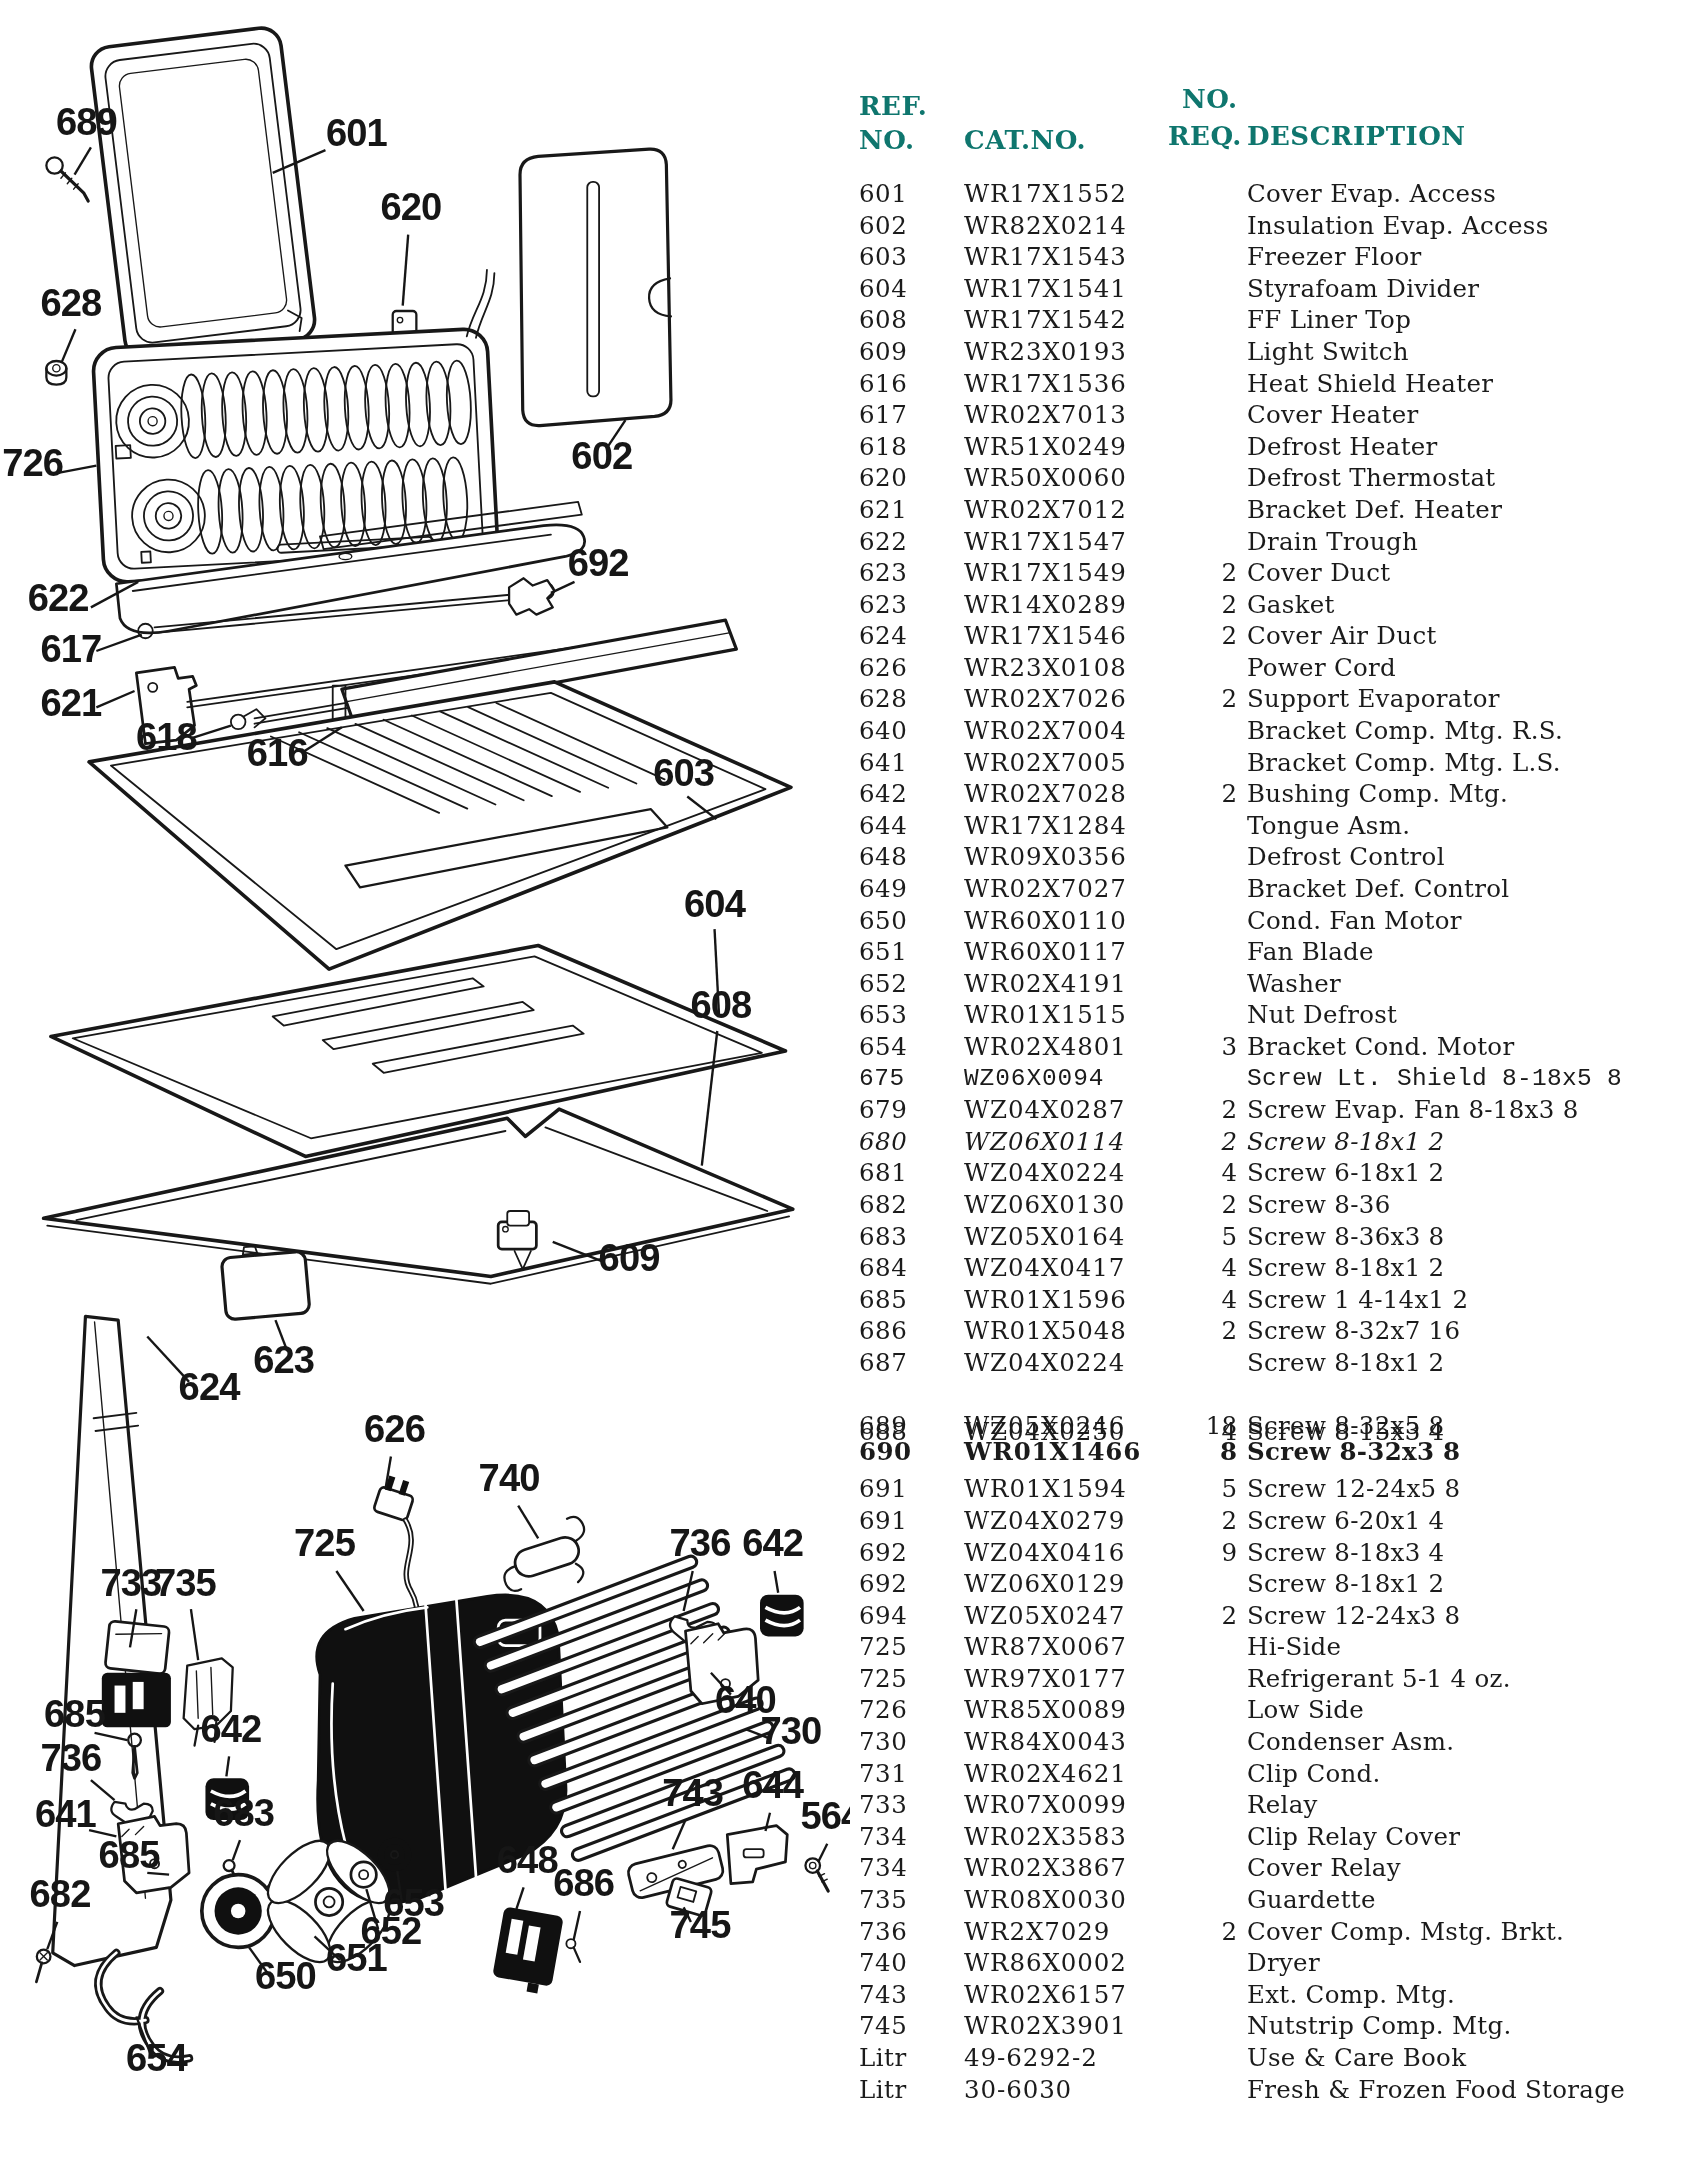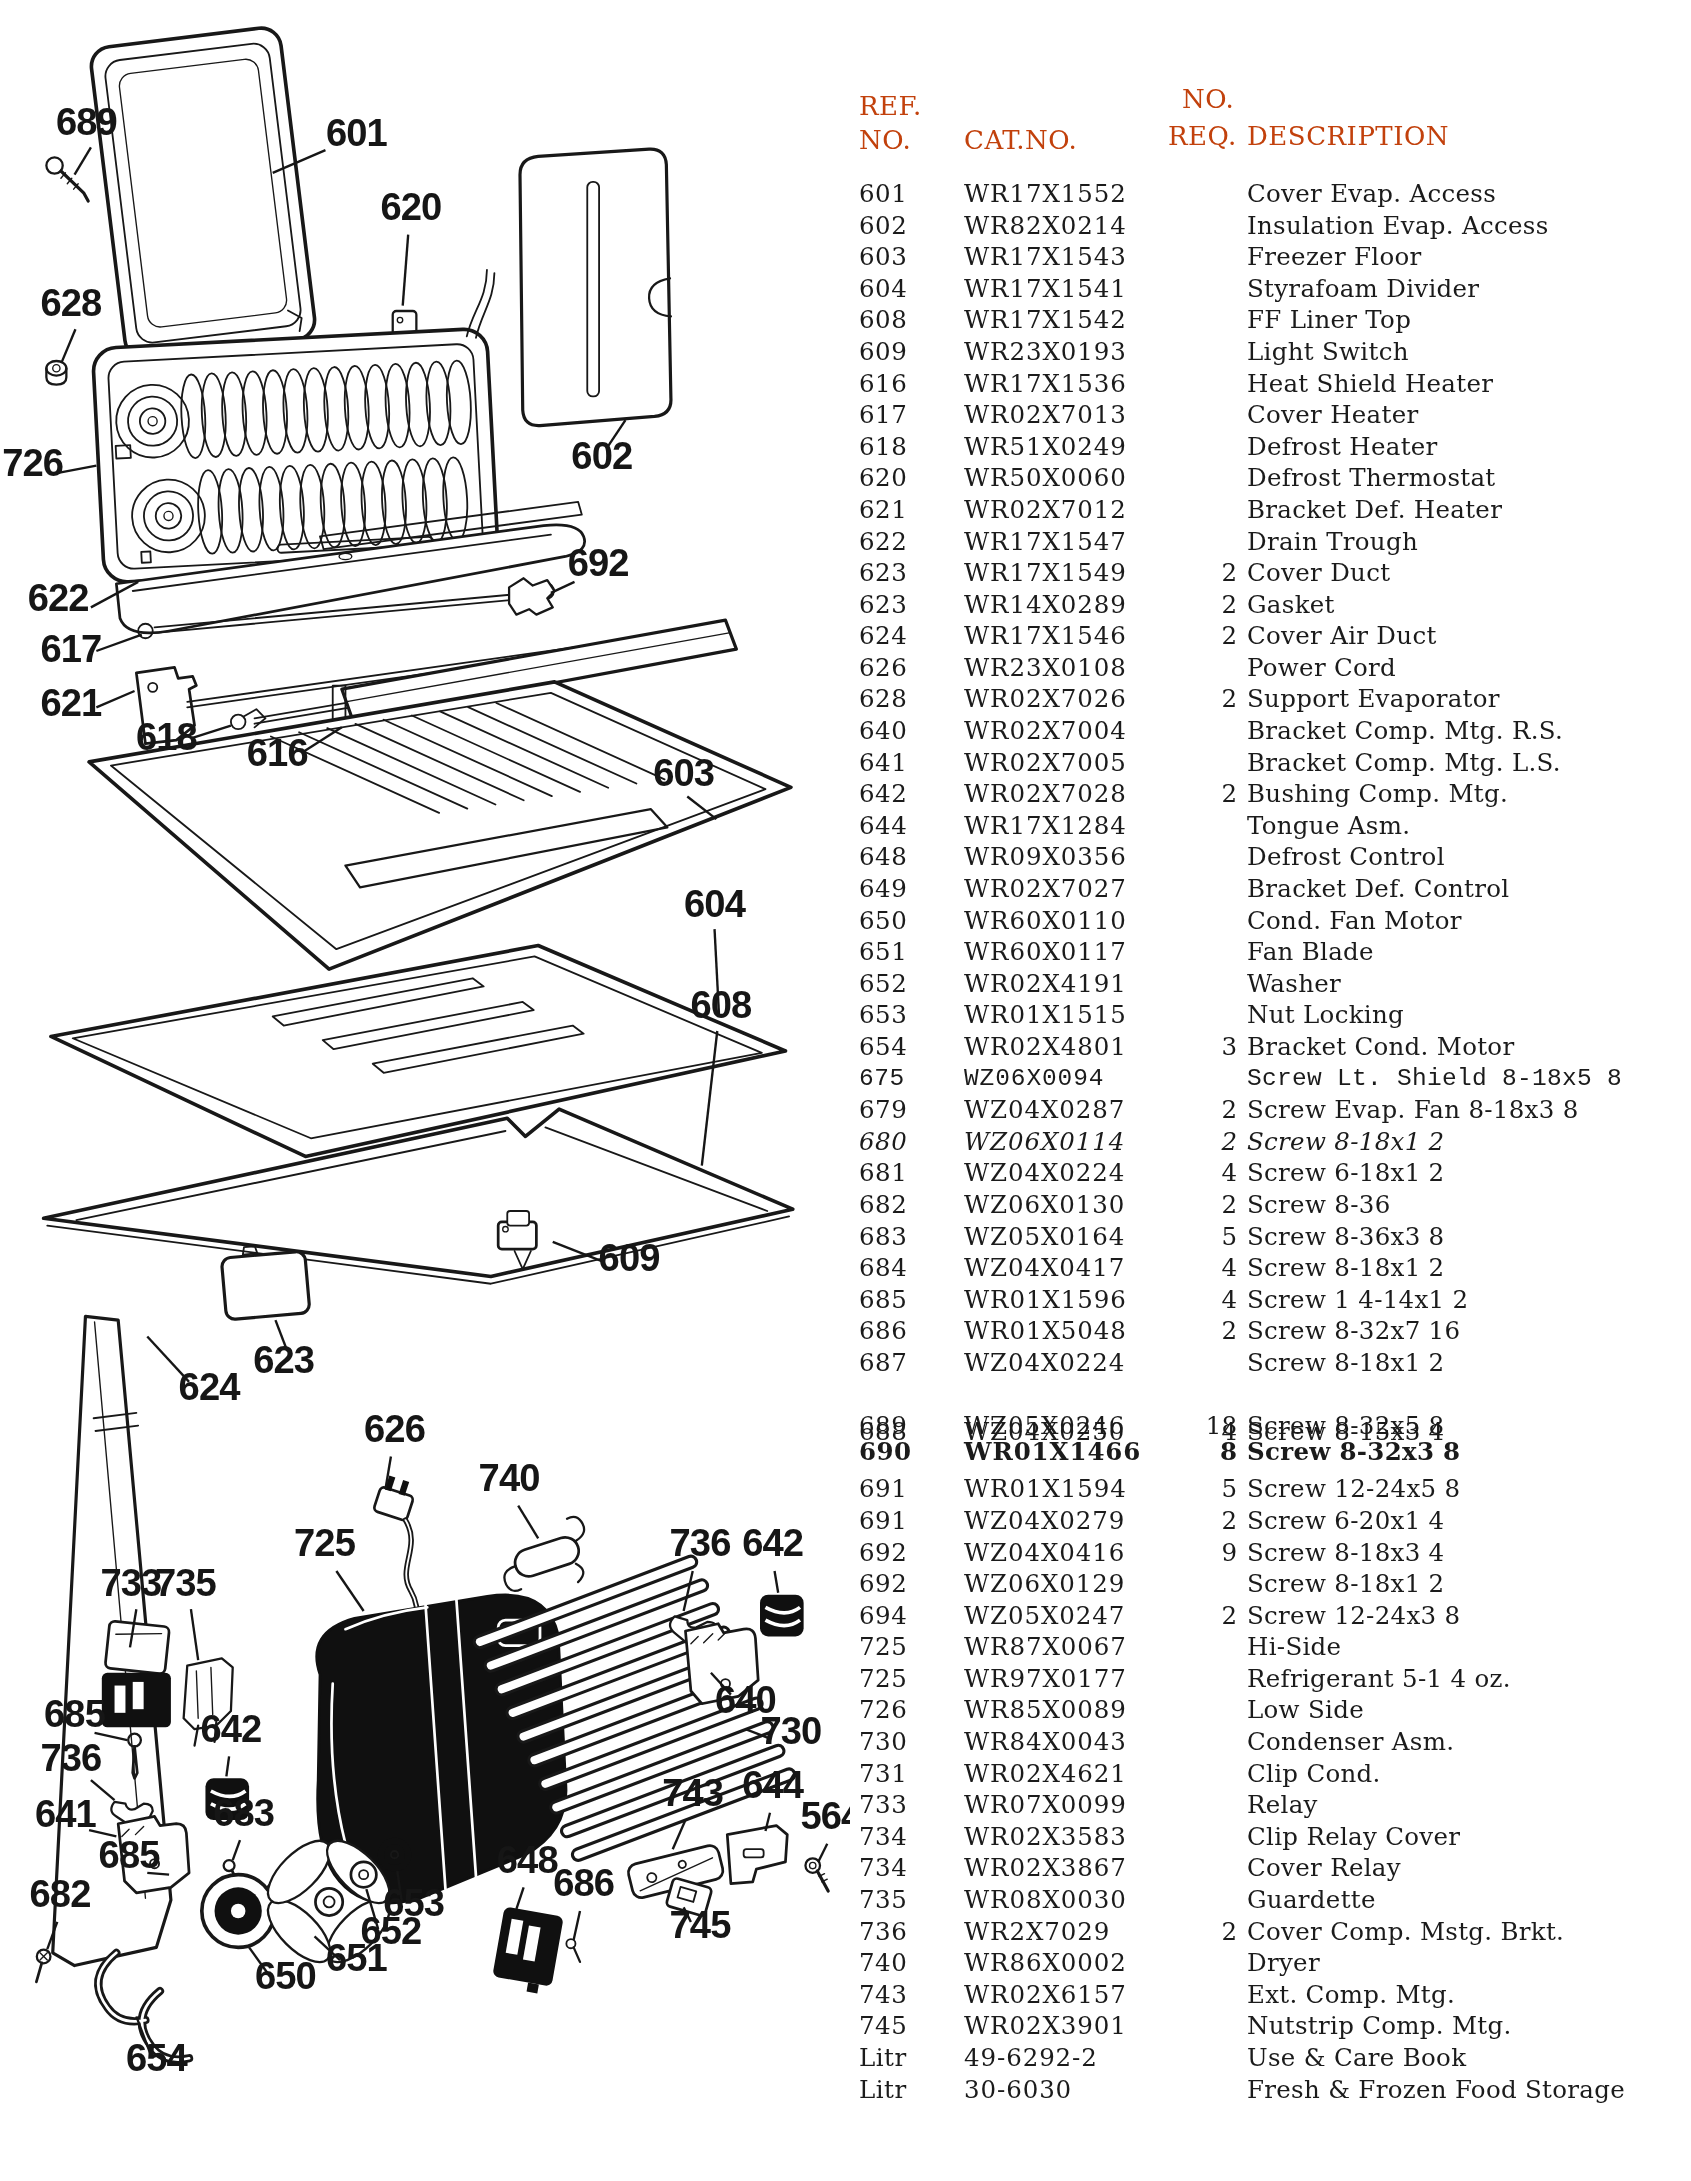--- a/index.html
+++ b/index.html
@@ -16,21 +16,21 @@
   .s2{stroke:#181818;stroke-width:2;fill:none;stroke-linecap:round;stroke-linejoin:round;}
   .s25{stroke:#181818;stroke-width:2.5;fill:none;stroke-linecap:round;stroke-linejoin:round;}
   .s3{stroke:#181818;stroke-width:3;fill:none;stroke-linecap:round;stroke-linejoin:round;}
   .s35{stroke:#181818;stroke-width:3.5;fill:none;stroke-linecap:round;stroke-linejoin:round;}
   .s4{stroke:#181818;stroke-width:4;fill:none;stroke-linecap:round;stroke-linejoin:round;}
   .fw{fill:#ffffff;}
   .fb{fill:#101010;}
   .wl{stroke:#ffffff;stroke-width:3;fill:none;stroke-linecap:round;}
   
   .parts-table{position:absolute;left:850px;top:0;width:842px;height:2182px;}
-  .hdr{position:absolute;font-weight:normal;font-size:26px;color:#c2410c;letter-spacing:0.5px;text-align:center;}
+  .hdr{position:absolute;font-weight:bold;font-size:26px;color:#0f766e;letter-spacing:0.5px;text-align:center;}
   .rows{position:absolute;left:0;top:178px;width:842px;}
   .prow{position:absolute;left:0;width:842px;height:32px;line-height:32px;font-size:24.5px;}
   .prow span{position:absolute;top:0;white-space:nowrap;}
   .c-ref{left:9px;width:91px;letter-spacing:0.5px;}
   .c-cat{left:114px;width:227px;letter-spacing:0.9px;}
   .c-req{left:336px;width:51px;text-align:right;}
   .c-desc{left:397px;width:441px;letter-spacing:0.3px;}
 </style>
 </head>
 <body>
@@ -731,21 +731,21 @@
         <div class="prow" style="top: 790px;">
           <span class="c-ref">652</span>
           <span class="c-cat">WR02X4191</span>
           <span class="c-req"></span>
           <span class="c-desc">Washer</span>
         </div>
         <div class="prow" style="top: 821px;">
           <span class="c-ref">653</span>
           <span class="c-cat">WR01X1515</span>
           <span class="c-req"></span>
-          <span class="c-desc">Nut Locking</span>
+          <span class="c-desc">Nut Defrost</span>
         </div>
         <div class="prow" style="top: 853px;">
           <span class="c-ref">654</span>
           <span class="c-cat">WR02X4801</span>
           <span class="c-req">3</span>
           <span class="c-desc">Bracket Cond. Motor</span>
         </div>
         <div class="prow" style="top: 885px; font-family: Liberation Mono, monospace;">
           <span class="c-ref">675</span>
           <span class="c-cat">WZ06X0094</span>

